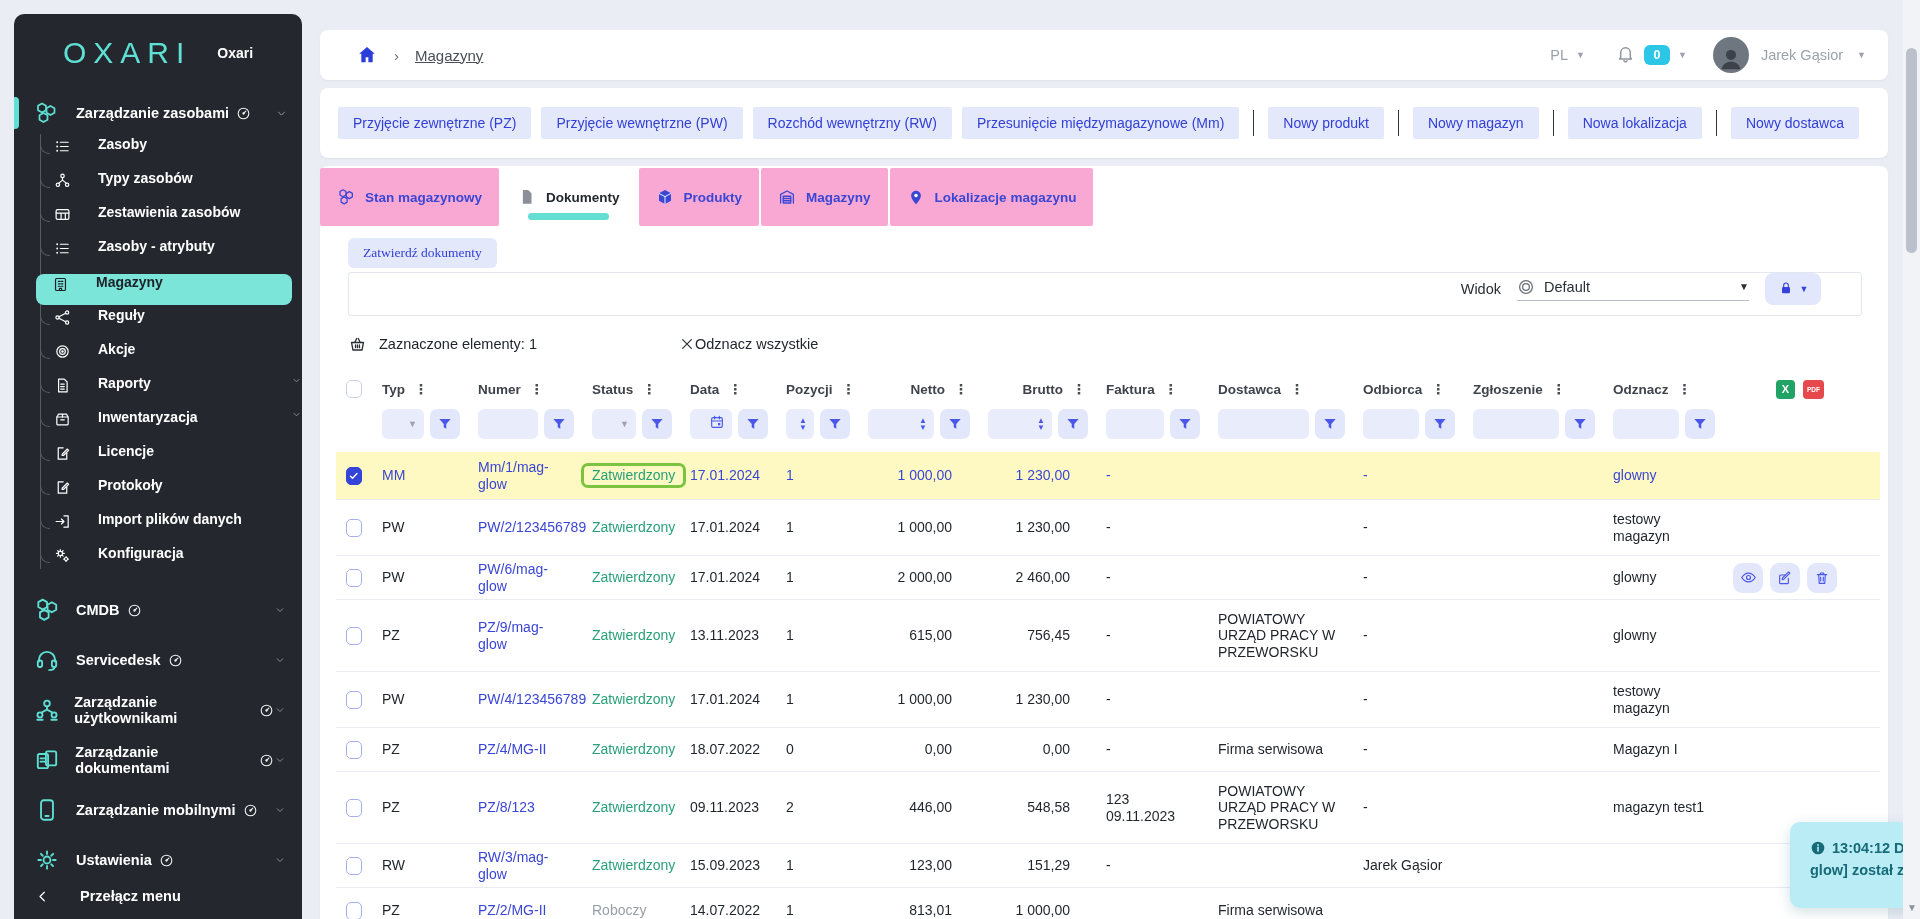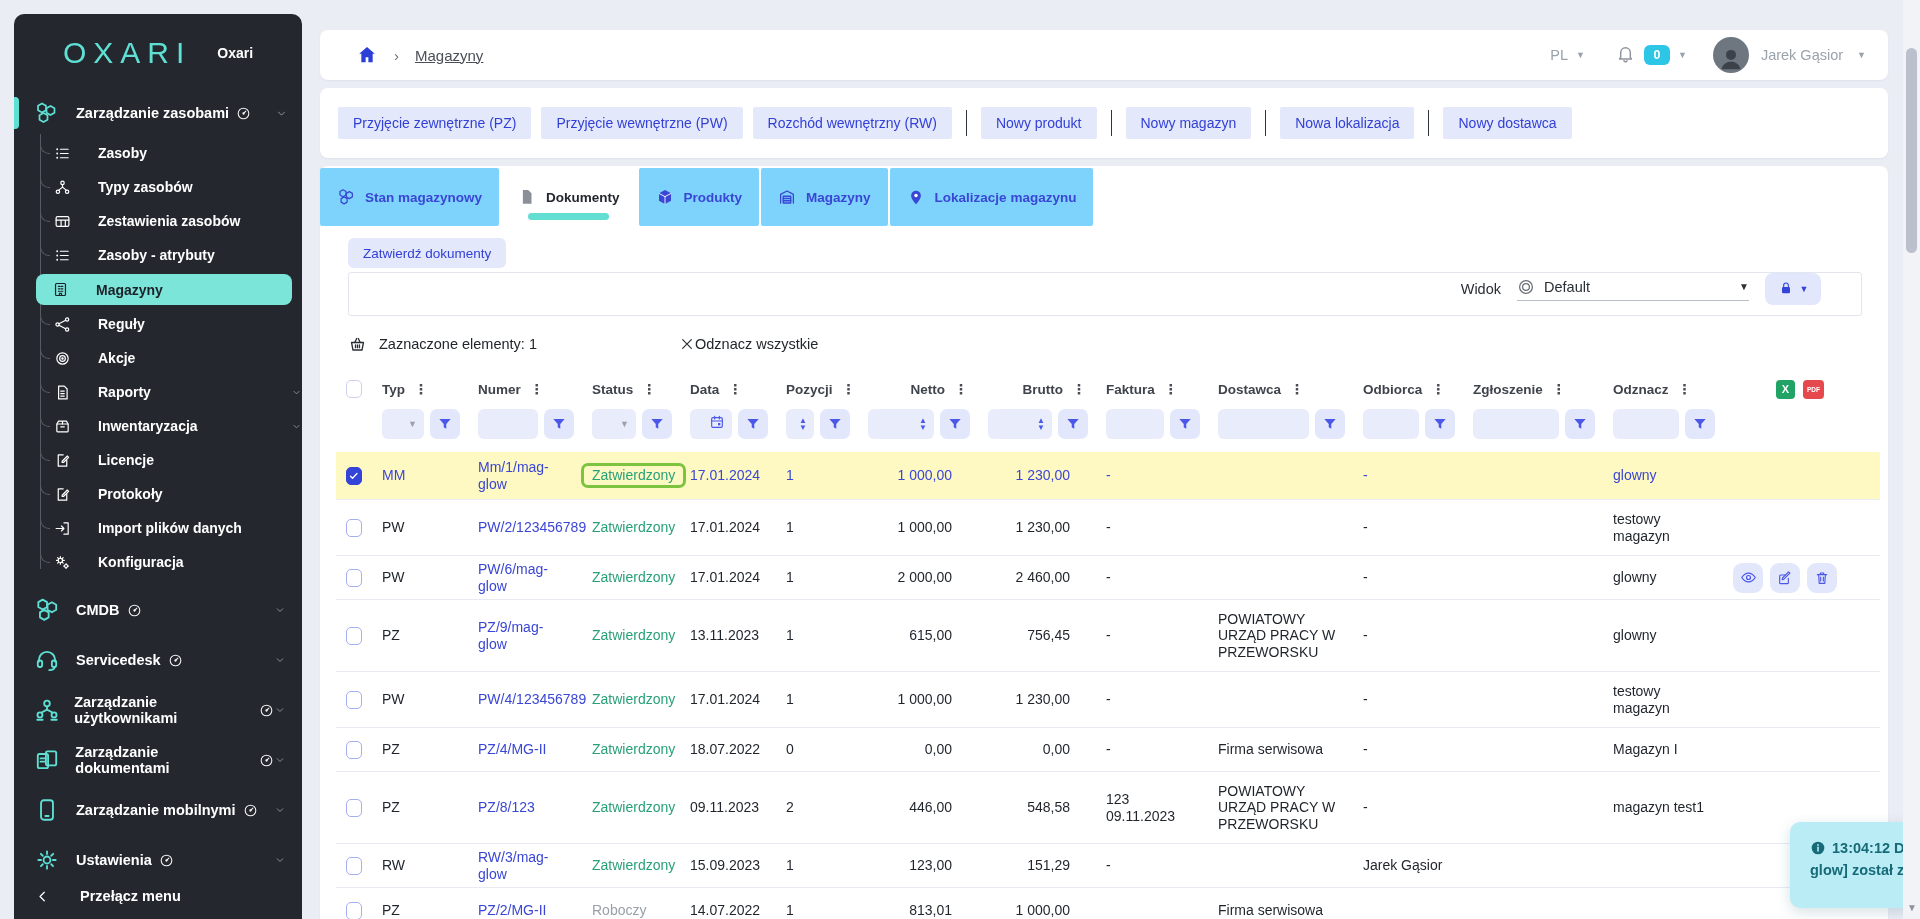--- a/index.html
+++ b/index.html
@@ -15,21 +15,21 @@
   .logo-sub { color:#fff; font-size:14px; font-weight:700; }
   .s-section { position:relative; display:flex; align-items:center; height:42px;
     padding:0 14px 0 20px; color:#fff; font-weight:700; font-size:14.5px; cursor:pointer; }
   .s-section .sic { width:26px; height:26px; margin-right:16px; color:#5fe0d4; display:flex; align-items:center; }
   .s-section.active::before { content:''; position:absolute; left:0; top:5px; bottom:5px; width:5px;
     background:#5fe0d4; border-radius:0 4px 4px 0; }
   .gauge { margin-left:7px; color:#fff; opacity:.95; display:inline-flex; }
   .chev { margin-left:auto; color:#9aa0a8; display:inline-flex; }
   .s-children { position:relative; padding:2px 0 6px; }
   .s-children::before { content:''; position:absolute; left:26px; top:0; bottom:16px; width:1px; background:#565b63; }
-  .s-child { position:relative; display:flex; align-items:center; height:34px; padding-left:40px;
+  .s-child { position:relative; display:flex; align-items:flex-start; height:34px; padding-left:40px;
     color:#fff; font-size:14px; font-weight:600; cursor:pointer; }
   .s-child::before { content:''; position:absolute; left:26px; top:calc(50% - 10px); width:9px; height:10px;
     border-left:1px solid #565b63; border-bottom:1px solid #565b63; border-bottom-left-radius:9px; }
   .s-child .cic { width:20px; height:20px; margin-right:24px; display:flex; align-items:center; color:#fff; }
   .s-child.active { background:#7ce5da; color:#1c2127; border-radius:8px; margin:2px 10px 2px 22px;
     padding-left:16px; height:31px; font-weight:700; }
   .s-child.active::before { display:none; }
   .s-child.active .cic { color:#1c2127; }
   .s-top { display:flex; align-items:center; height:50px; padding:0 16px 0 20px;
     color:#fff; font-weight:700; font-size:14.5px; cursor:pointer; }
@@ -57,29 +57,29 @@
   .uname { margin-left:12px; cursor:pointer; }
   .uncaret { margin-left:14px; font-size:9px; }
 
   .actionsbar { top:88px; height:70px; display:flex; align-items:center; padding:0 18px; gap:10px; }
   .abtn { height:32px; padding:0 15px; background:#e4e8fb; border:none; border-radius:2px;
     color:#3240d6; font-size:14px; font-family:inherit; cursor:pointer; white-space:nowrap; }
   .adiv { width:1px; height:26px; background:#30343b; margin:0 4px; }
 
   .maincard { top:166px; height:753px; border-radius:8px 8px 0 0; }
   .tabs { position:absolute; left:0; top:2px; display:flex; gap:2px; }
-  .tab { height:58px; display:flex; align-items:center; gap:10px; padding:0 17px; background:#7dd3fc;
+  .tab { height:58px; display:flex; align-items:center; gap:10px; padding:0 17px; background:#f9a8d4;
     color:#3a46d4; font-weight:600; font-size:13.5px; cursor:pointer; position:relative; border-radius:2px; white-space:nowrap; }
   .tab .tic { display:flex; color:#3a46d4; }
   .tab.active { background:#fff; color:#23272e; }
   .tab.active .tic { color:#8a8f98; }
   .tab.active::after { content:''; position:absolute; left:20%; right:20%; bottom:6px; height:7px;
     background:#63ded3; border-radius:4px; }
   .approve { position:absolute; left:28px; top:72px; height:30px; padding:0 15px; background:#e4e8fb;
-    border:none; border-radius:6px; color:#3240d6; font-size:13.5px; font-family:Liberation Sans, sans-serif; cursor:pointer; }
+    border:none; border-radius:6px; color:#3240d6; font-size:13.5px; font-family:Liberation Serif, serif; cursor:pointer; }
   .viewrow { position:absolute; left:28px; top:106px; width:1514px; height:44px;
     border:1px solid #e3e6ef; border-radius:3px; display:flex; align-items:flex-start; }
   .viewcluster { margin-left:auto; display:flex; align-items:center; margin-right:40px; gap:16px; }
   .viewlabel { font-size:14.5px; color:#2a2e35; }
   .viewselect { display:flex; align-items:center; width:232px; border-bottom:1px solid #b9bdc7;
     padding-bottom:4px; gap:9px; cursor:pointer; }
   .viewselect .vic { color:#6a6f77; display:flex; }
   .viewvalue { font-size:14.5px; color:#2a2e35; }
   .vcaret { margin-left:auto; font-size:10px; color:#2a2e35; }
   .lockbtn { width:56px; height:32px; background:#e2e7fb; border:none; border-radius:8px; cursor:pointer;
@@ -479,20 +479,21 @@
           </span>
         <span class="uname">Jarek Gąsior</span>
         <span class="uncaret">▼</span>
       </div>
     </div>
 
     <div class="card actionsbar" id="actions-bar">
         <button class="abtn">Przyjęcie zewnętrzne (PZ)</button>
         <button class="abtn">Przyjęcie wewnętrzne (PW)</button>
         <button class="abtn">Rozchód wewnętrzny (RW)</button>
+        <button class="abtn">Przesunięcie międzymagazynowe (Mm)</button>
         <span class="adiv"></span>
         <button class="abtn">Nowy produkt</button>
         <span class="adiv"></span>
         <button class="abtn">Nowy magazyn</button>
         <span class="adiv"></span>
         <button class="abtn">Nowa lokalizacja</button>
         <span class="adiv"></span>
         <button class="abtn">Nowy dostawca</button>
       </div>
 

